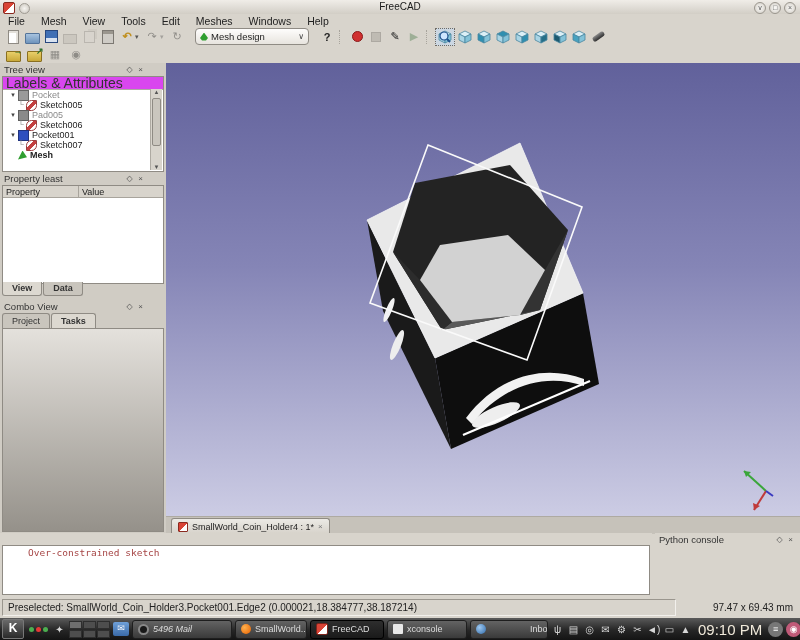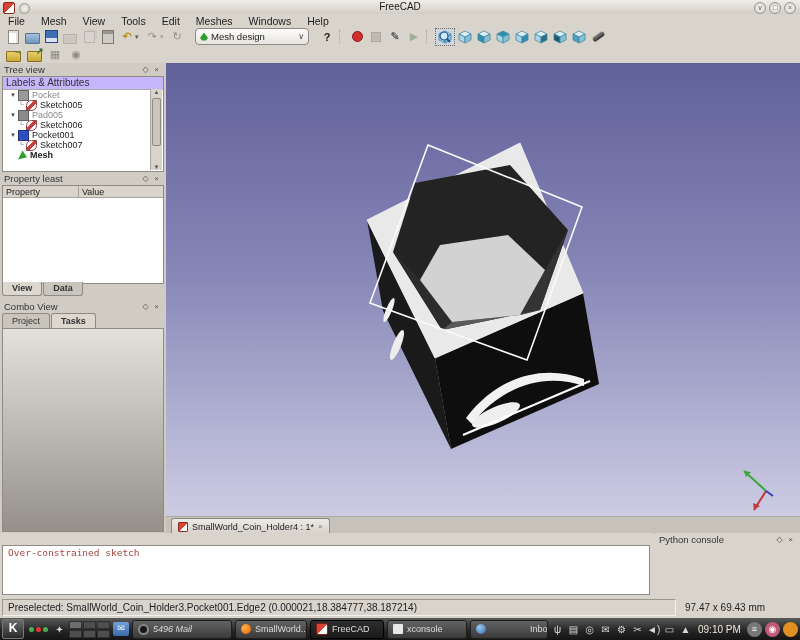--- a/index.html
+++ b/index.html
@@ -45,26 +45,26 @@
   .cf-t{fill:#dbeff6;stroke:#4a87a0;stroke-width:.8;}
   .cf-l{fill:#aad5e5;stroke:#4a87a0;stroke-width:.8;}
   .cf-r{fill:#83c2d8;stroke:#4a87a0;stroke-width:.8;}
   .v-front .cf-l{fill:#2f8fb0;} .v-top .cf-t{fill:#2f8fb0;} .v-right .cf-r{fill:#2f8fb0;}
   .v-rear .cf-r{fill:#256f88;} .v-bottom .cf-l{fill:#1c5a70;} .v-left .cf-l{fill:#46a2c0;}
   .ic-measure{width:13px;height:5px;border-radius:2px;background:linear-gradient(#8a8a8a,#2e2e2e);transform:rotate(-35deg);}
   .folder{position:relative;width:13px;height:9px;margin-top:3px;background:linear-gradient(#e8cf6a,#c9a93a);border:1px solid #8a6f20;border-radius:1px;}
   .folder .arr{position:absolute;right:-3px;top:-6px;font-size:9px;color:#2a6e2a;font-weight:bold;}
   
   .leftdock{position:absolute;left:0;top:63px;width:166px;height:470px;background:#d0ccc4;}
-  .phead{position:absolute;left:0;right:0;height:13px;display:flex;align-items:center;padding:0 4px;font-size:9.5px;color:#333;}
+  .phead{position:absolute;left:0;right:16px;height:13px;display:flex;align-items:center;padding:0 4px;font-size:9.5px;color:#333;}
   .phead .sp{flex:1;}
   .ph-btn{width:11px;text-align:center;font-size:8px;color:#555;}
   .inset{border:1px solid #8f8b84;background:#fff;}
   .treebox{position:absolute;left:2px;right:2px;top:13px;height:94px;}
-  .labattr{height:12px;background:#c4b5fd;border-bottom:1px solid #aeaaa2;font-size:10px;line-height:12px;padding-left:3px;color:#333;}
+  .labattr{height:12px;background:#d946ef;border-bottom:1px solid #aeaaa2;font-size:14px;line-height:12px;padding-left:3px;color:#333;}
   .trow{height:10px;display:flex;align-items:center;font-size:9px;line-height:10px;}
   .trow .texp{width:8px;text-align:center;font-size:7px;color:#444;margin-left:6px;}
   .trow .tbranch{width:8px;text-align:center;font-size:8px;color:#888;margin-left:14px;}
   .tico{width:9px;height:9px;margin:0 3px 0 1px;flex:0 0 auto;}
   .tico.gray{background:#9a9a9a;border:1px solid #666;}
   .tico.gray2{background:#8a8a8a;border:1px solid #5e5e5e;}
   .tico.blue{background:#2f4fbf;border:1px solid #20337e;}
   .tico.sketch{background:linear-gradient(135deg,#fff 35%,#c44040 35%,#c44040 65%,#fff 65%);border:1px solid #9a4040;border-radius:50% 0 50% 0;}
   .tico.mesh{background:#2f9e2f;clip-path:polygon(50% 0,100% 75%,0 100%);border:none;}
   .muted{color:#8a8a8a;}
@@ -94,32 +94,32 @@
   .doctab{position:absolute;left:5px;top:1px;height:15px;display:flex;align-items:center;gap:4px;padding:0 6px;
           background:linear-gradient(#eceae5,#d6d2ca);border:1px solid #8f8b84;border-bottom:none;border-radius:3px 3px 0 0;font-size:9px;}
   .doc-ico{width:8px;height:8px;background:linear-gradient(135deg,#d94436 55%,#fff 55%);border:1px solid #8a2a20;border-radius:1px;}
   .doctab .x{font-size:8px;color:#777;}
   
   .report{position:absolute;left:0;top:533px;width:652px;height:64px;background:#d8d4cc;}
   .pycon{position:absolute;left:655px;top:533px;width:145px;height:64px;background:#d8d4cc;}
   .dock-head{height:12px;display:flex;align-items:center;font-size:9.5px;padding:0 4px;color:#333;}
   .dock-head .sp{flex:1;}
   .dock-body{position:absolute;left:2px;right:2px;top:12px;bottom:2px;border:1px solid #8f8b84;background:#fff;overflow:hidden;}
-  .rline{font-family:"DejaVu Sans Mono",monospace;font-size:9.5px;line-height:13px;color:#a64545;padding-left:5px;white-space:nowrap;}
+  .rline{font-family:"DejaVu Sans Mono",monospace;font-size:9.5px;line-height:13px;color:#a64545;padding-left:5px;white-space:nowrap;margin-left:20px;}
   .pline{font-family:"DejaVu Sans Mono",monospace;font-size:9px;line-height:11px;color:#3a3a3a;padding-left:3px;white-space:nowrap;}
   .py-vscroll{position:absolute;right:0;top:0;bottom:9px;width:10px;background:#d8d4cc;border-left:1px solid #aeaaa2;font-size:5px;color:#555;text-align:center;}
   .py-vthumb{position:absolute;left:1px;right:1px;top:8px;height:12px;background:#cac6be;border:1px solid #8f8b84;}
   .py-hscroll{position:absolute;left:0;right:10px;bottom:0;height:9px;background:#d8d4cc;border-top:1px solid #aeaaa2;}
   .py-hthumb{position:absolute;left:12px;top:1px;bottom:1px;width:28px;background:#cac6be;border:1px solid #8f8b84;}
   .py-hr{position:absolute;right:1px;top:1px;font-size:5px;color:#555;}
   
   .statusbar{position:absolute;left:0;top:597px;right:0;height:21px;background:#d8d4cc;display:flex;align-items:center;gap:4px;padding:0 2px;}
   .sfield{height:15px;line-height:15px;font-size:10px;border:1px solid;border-color:#9a968e #f2f0ec #f2f0ec #9a968e;padding:0 5px;white-space:nowrap;overflow:hidden;}
   .sfield.msg{flex:1;}
-  .sfield.dim{width:108px;border:none;}
+  .sfield.dim{width:108px;text-align:right;border:none;}
   
   .taskbar{position:absolute;left:0;top:618px;right:0;height:22px;display:flex;align-items:center;gap:3px;padding:0 2px;
            background:linear-gradient(#5a5a5a,#262626 55%,#141414);overflow:hidden;}
   .kbtn{width:20px;height:18px;background:linear-gradient(#6a6a6a,#2a2a2a);border:1px solid #777;border-radius:2px;
         color:#fff;font-weight:bold;font-size:12px;text-align:center;line-height:17px;flex:0 0 auto;}
   .dots{display:flex;gap:2px;align-items:center;flex:0 0 auto;padding:0 2px;}
   .dot{width:5px;height:5px;border-radius:50%;}
   .d-g{background:#4caf50;} .d-r{background:#e53935;}
   .tray-glyph{color:#d8d8d8;font-size:10px;flex:0 0 auto;width:13px;text-align:center;}
   .pager{display:grid;grid-template-columns:repeat(3,13px);grid-template-rows:repeat(2,8px);gap:1px;flex:0 0 auto;}
@@ -128,21 +128,21 @@
   .mailico{width:16px;height:14px;background:linear-gradient(#6fa0d8,#3a6aa8);border-radius:2px;color:#fff;font-size:9px;text-align:center;line-height:13px;flex:0 0 auto;}
   .taskbtn{height:17px;display:flex;align-items:center;gap:4px;padding:0 5px;border-radius:3px;flex:0 0 auto;
            background:linear-gradient(#636363,#3a3a3a);border:1px solid #1e1e1e;color:#ddd;font-size:9px;white-space:nowrap;overflow:hidden;}
   .taskbtn.active{background:linear-gradient(#2e2e2e,#1a1a1a);border-color:#000;}
   .appico{width:10px;height:10px;border-radius:50%;flex:0 0 auto;}
   .a-rec{background:#181818;border:2px solid #888;width:7px;height:7px;}
   .a-ff{background:radial-gradient(circle at 35% 35%,#ffb14d,#e66000);}
   .a-fc{background:linear-gradient(135deg,#d94436 55%,#fff 55%);border-radius:2px;border:1px solid #7e241c;}
   .a-xc{background:#e8e8e8;border-radius:1px;}
   .a-gl{background:radial-gradient(circle at 35% 35%,#9ec8f0,#2f6aa8);}
-  .clock{color:#f0e9da;font-size:10px;flex:0 0 auto;padding:0 3px;text-align:right;}
+  .clock{color:#f0e9da;font-size:15px;flex:0 0 auto;padding:0 3px;text-align:right;}
   .rico{width:15px;height:15px;border-radius:50%;flex:0 0 auto;text-align:center;line-height:14px;font-size:9px;color:#fff;}
   .r-db{background:#777;} .r-chat{background:#c05a78;} .r-part{background:#e09020;margin-right:-10px;}
   .w100{flex:0 0 88px;font-style:italic;} .w62{flex:0 0 60px;} .w64{flex:0 0 62px;} .w72{flex:0 0 68px;} .w70{flex:0 0 66px;gap:44px;}
 </style>
 </head>
 <body>
 
 <div id="screen">
 
   <div class="titlebar">

